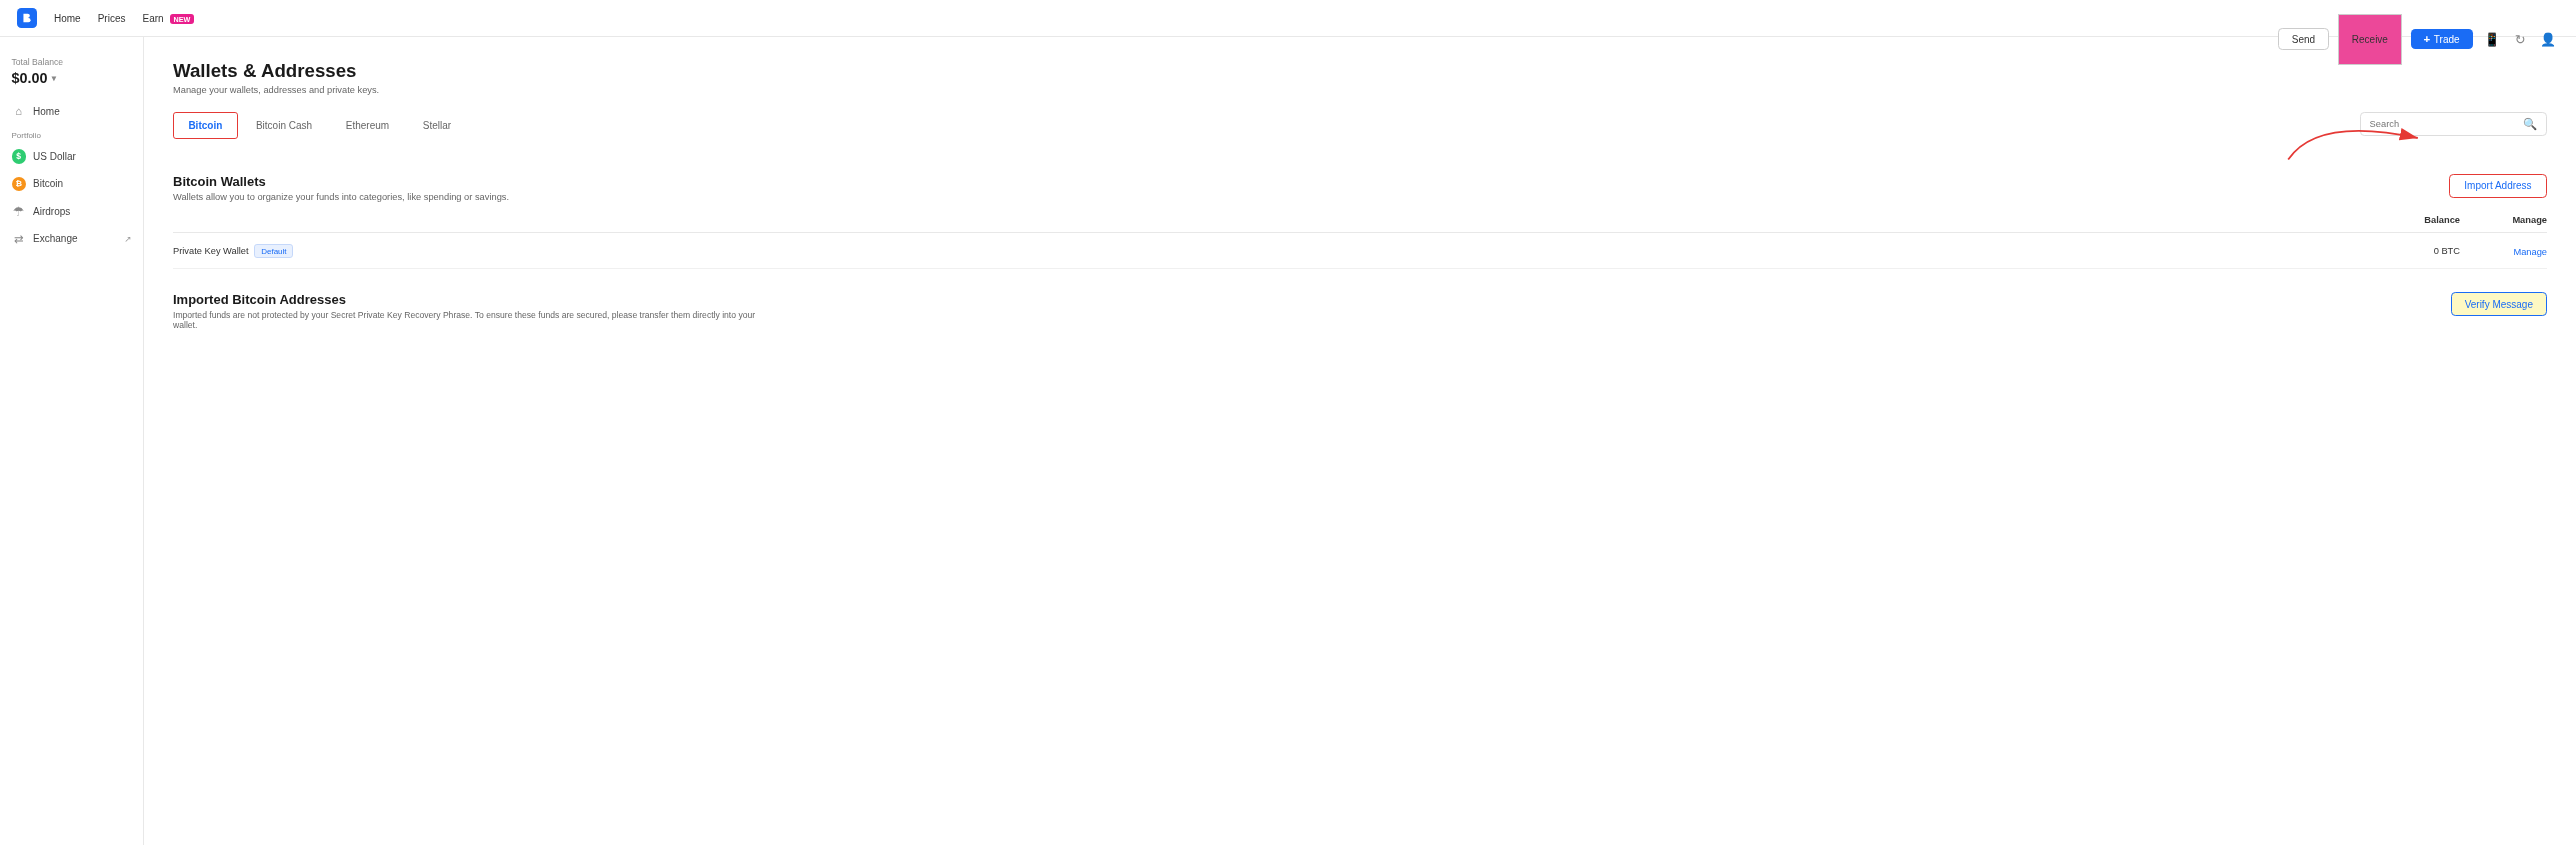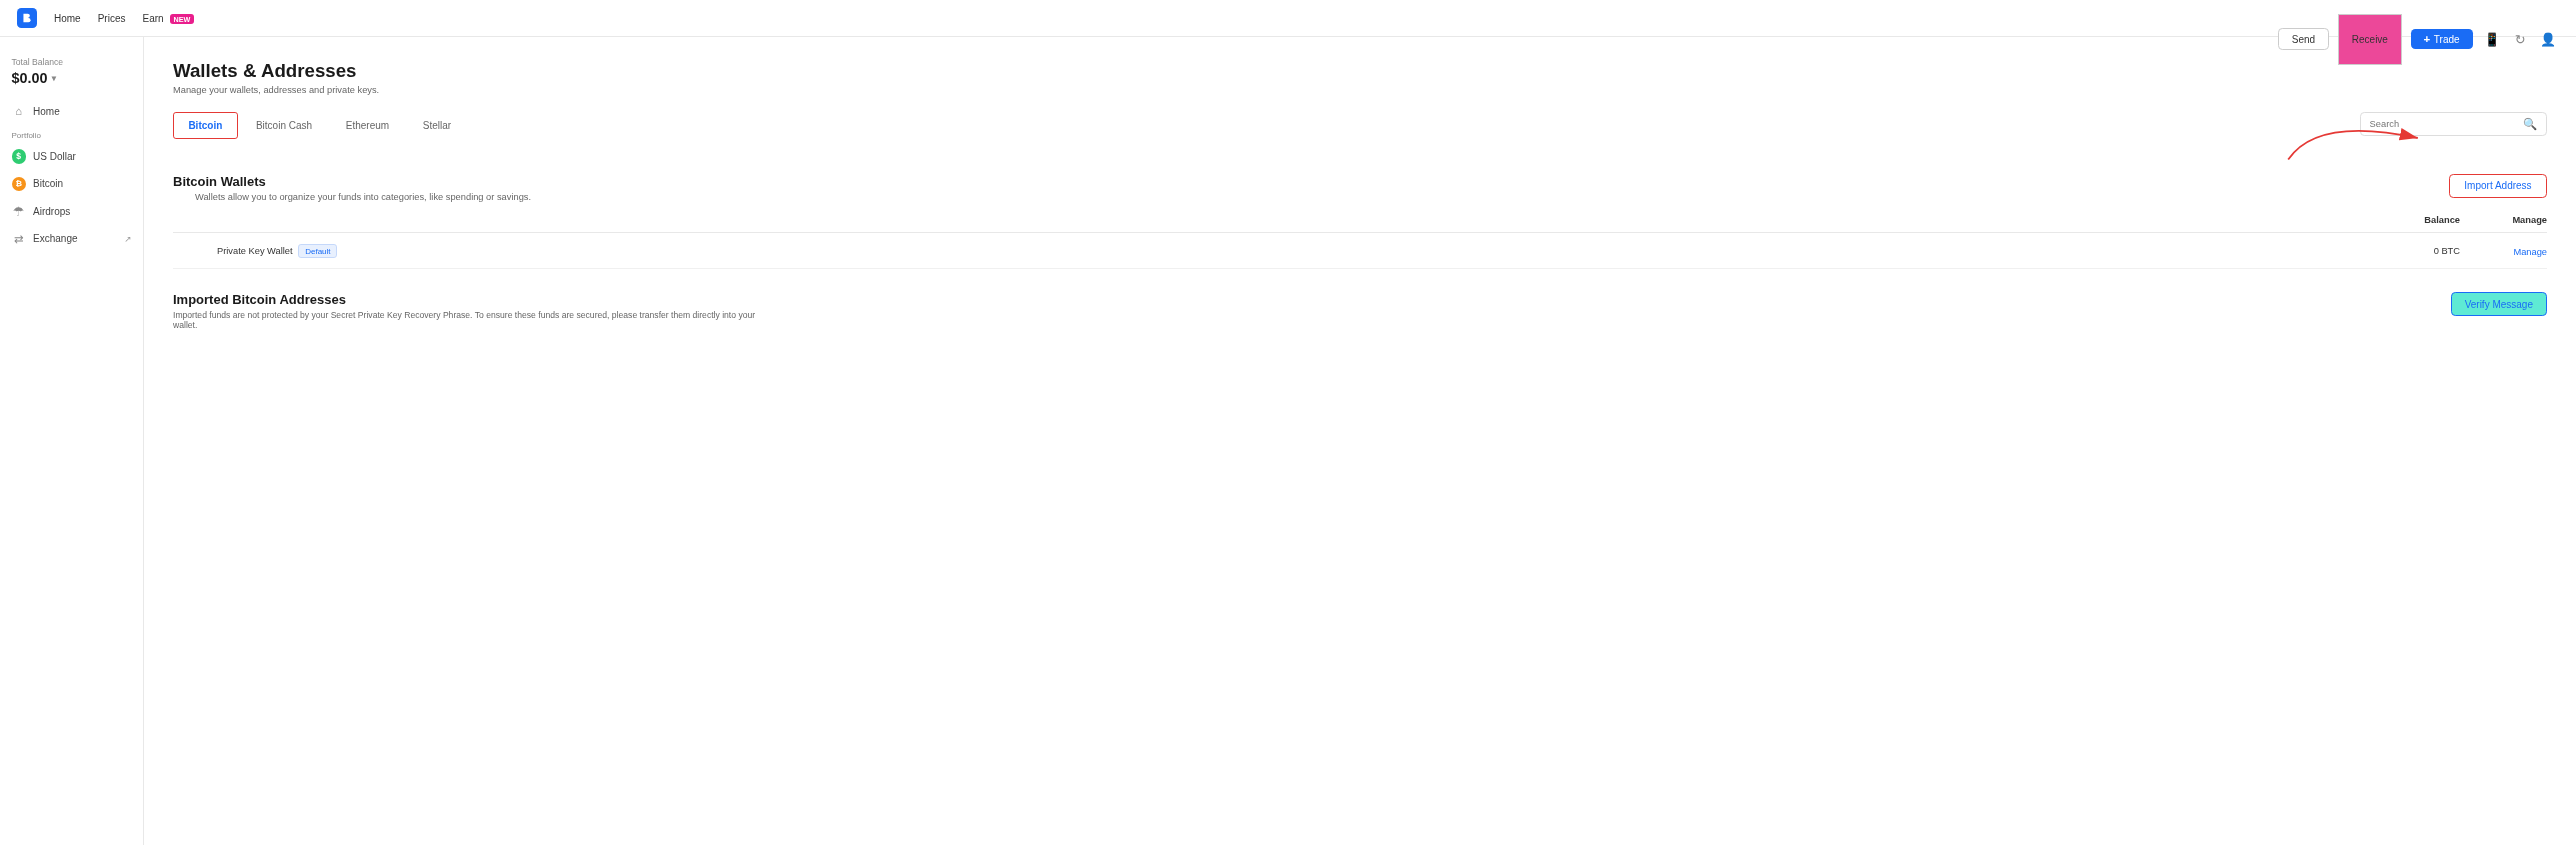--- a/index.html
+++ b/index.html
@@ -65,48 +65,48 @@
       border: 1.4px solid #e53935;
       border-radius: 2.9px;
     }
     .search-box { display: flex; align-items: center; border: 0.7px solid #ddd; border-radius: 4.3px; padding: 4.3px 8.6px; width: 187px; gap: 5.8px; }
     .search-input { border: none; outline: none; font-size: 9.3px; color: #333; flex: 1; background: transparent; }
     .search-icon { color: #888; font-size: 11.5px; cursor: pointer; }
 
     
     .section-header-row { display: flex; align-items: flex-start; justify-content: space-between; margin-bottom: 5.8px; }
     .section-title { font-size: 13px; font-weight: 700; color: #1a1a1a; margin-bottom: 2.9px; }
-    .section-desc { font-size: 9.3px; color: #666; margin-left: 22px; }
+    .section-desc { font-size: 9.3px; color: #666; }
 
     
     .btn-import {
       border: 1.4px solid #e53935; color: #1a6cf5; background: #fff;
       padding: 5.8px 14.4px; border-radius: 4.3px; cursor: pointer; font-size: 10px;
       font-weight: 500; white-space: nowrap;
     }
 
     
     .table-header { display: flex; padding: 7.2px 0; border-bottom: 0.7px solid #e8e8e8; margin-bottom: 1.4px; }
     .th-name { flex: 2; font-size: 9.3px; font-weight: 600; color: #333; }
     .th-balance { flex: 2; font-size: 9.3px; font-weight: 700; color: #333; text-align: right; padding-right: 29px; }
     .th-manage { margin-left: auto; font-size: 9.3px; font-weight: 600; color: #333; min-width: 58px; text-align: right; }
 
     .table-row { display: flex; align-items: center; padding: 10px 0; border-bottom: 0.7px solid #f0f0f0; }
-    .td-name { flex: 2; font-size: 9.3px; color: #333; display: flex; align-items: center; gap: 5.8px; margin-left: 44px; }
+    .td-name { flex: 2; font-size: 9.3px; color: #333; display: flex; align-items: center; gap: 5.8px; }
     .td-balance { flex: 2; font-size: 9.3px; color: #333; text-align: right; padding-right: 29px; }
     .td-manage { margin-left: auto; min-width: 58px; text-align: right; }
     .default-badge { background: #e8f0fe; color: #1a6cf5; border: 0.7px solid #c5d8fa; border-radius: 2.9px; font-size: 8px; padding: 1.4px 5.8px; }
     .manage-link { color: #1a6cf5; font-size: 9.3px; cursor: pointer; text-decoration: none; }
 
     
     .imported-section { margin-top: 23px; }
     .imported-header-row { display: flex; align-items: flex-start; justify-content: space-between; }
     .imported-title { font-size: 13px; font-weight: 700; color: #1a1a1a; margin-bottom: 2.9px; }
     .imported-desc { font-size: 8.6px; color: #666; max-width: 589px; }
-    .btn-verify { border: 0.7px solid #1a6cf5; color: #1a6cf5; background: #5eead4; padding: 5.8px 13px; border-radius: 4.3px; cursor: pointer; font-size: 10px; white-space: nowrap; }
+    .btn-verify { border: 0.7px solid #1a6cf5; color: #1a6cf5; background: #fef9c3; padding: 5.8px 13px; border-radius: 4.3px; cursor: pointer; font-size: 10px; white-space: nowrap; }
 
     
     .arrow-container { position: relative; }
     .red-arrow {
       position: absolute;
       top: -65px;
       right: 122px;
       width: 144px;
       height: 58px;
       pointer-events: none;

